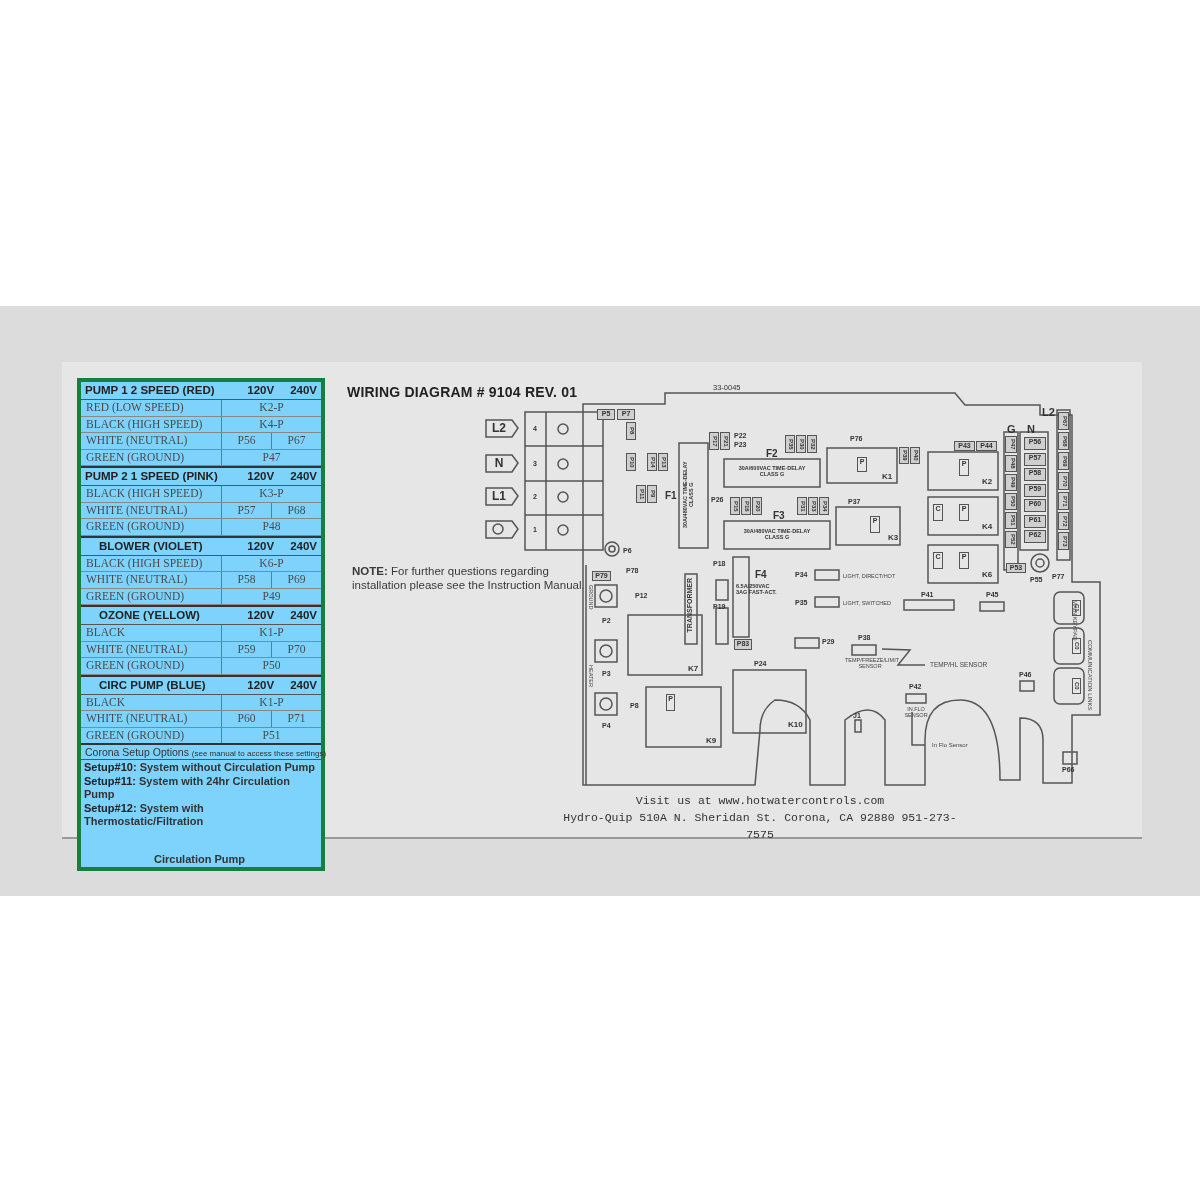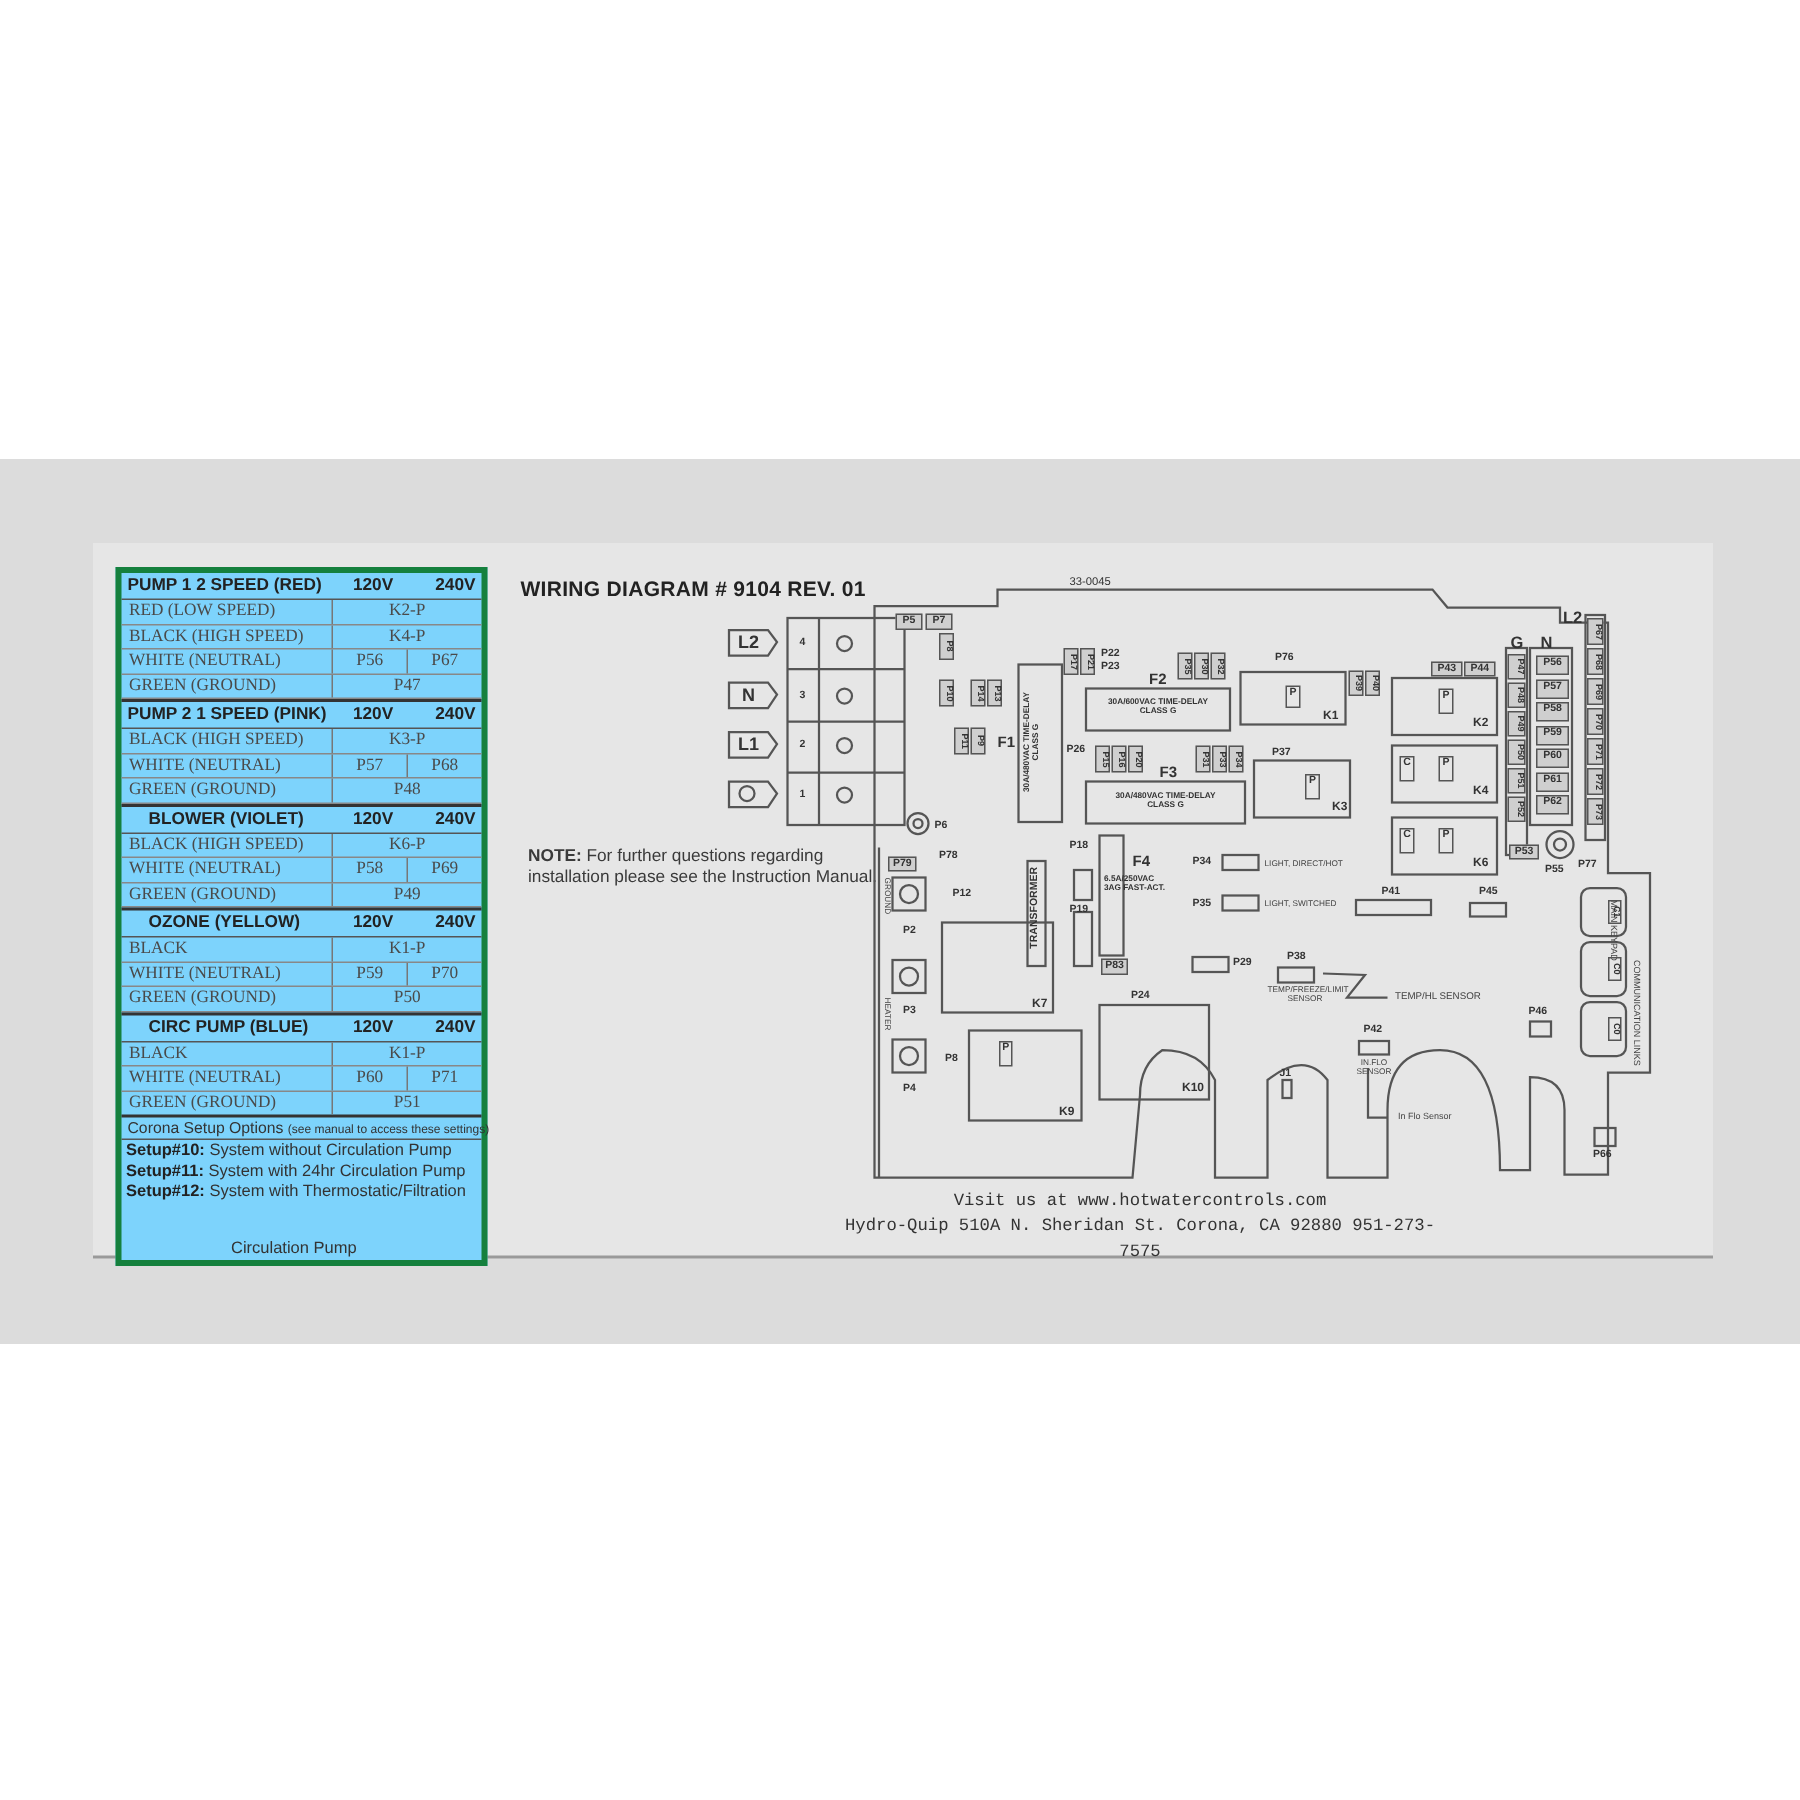--- a/index.html
+++ b/index.html
@@ -3,29 +3,29 @@
 <meta charset="utf-8">
 <style>
   html,body{margin:0;padding:0;}
   body{width:1200px;height:1200px;background:#ffffff;position:relative;overflow:hidden;font-family:"Liberation Sans",sans-serif;color:#2a2a2a;}
   .photo{position:absolute;left:0;top:306px;width:1200px;height:590px;background:#dcdcdc;}
   .label{position:absolute;left:62px;top:362px;width:1080px;height:475px;background:#e6e6e6;border-bottom:2px solid #9a9a9a;}
   
   .legend{position:absolute;left:77px;top:378px;width:240px;border:4px solid #15803d;background:#7dd3fc;font-size:11.5px;}
   .sec-head{display:flex;justify-content:space-between;font-weight:bold;border-top:2px solid #333;border-bottom:1px solid #555;padding:1px 4px;height:15px;line-height:15px;color:#222;}
   .sec-head:first-child{border-top:none;}
-  .sec-head .v{display:flex;gap:28px;}
+  .sec-head .v{display:flex;gap:16px;}
   .row{display:flex;height:15.5px;line-height:15.5px;border-bottom:1px solid #888;color:#4a4a4a;font-family:Liberation Serif, serif;}
   .row .c1{width:135px;padding-left:5px;border-right:1px solid #777;white-space:nowrap;overflow:hidden;}
   .row .c2{flex:1;display:flex;}
   .row .c2 span{flex:1;text-align:center;}
   .row .c2 span + span{border-left:1px solid #777;}
   .setup-head{border-top:2px solid #333;border-bottom:1px solid #555;font-size:10.5px;padding:1px 4px;color:#333;white-space:nowrap;}
   .setup-head small{font-size:8px;}
-  .setup{font-size:11px;color:#333;padding:1px 3px;line-height:13.5px;}
+  .setup{font-size:11px;color:#333;padding:1px 3px;line-height:13.5px;font-weight:bold;}
   .setup b{color:#222;}
   .setup .ind{padding-left:70px;margin-top:24px;}
   
   .title{position:absolute;left:347px;top:384px;font-weight:bold;font-size:14px;color:#222;letter-spacing:0.2px;}
   .note{position:absolute;left:352px;top:564px;width:235px;font-size:11.5px;line-height:14px;color:#3a3a3a;}
   .note p{margin:0 0 10px 0;}
   .footer{position:absolute;left:560px;top:792px;width:400px;text-align:center;font-size:11.5px;color:#333;line-height:17px;font-family:Liberation Mono, monospace;}
   
   .board{position:absolute;left:0;top:0;width:1200px;height:1200px;}
   .t{position:absolute;font-size:8px;color:#333;font-weight:bold;white-space:nowrap;}

